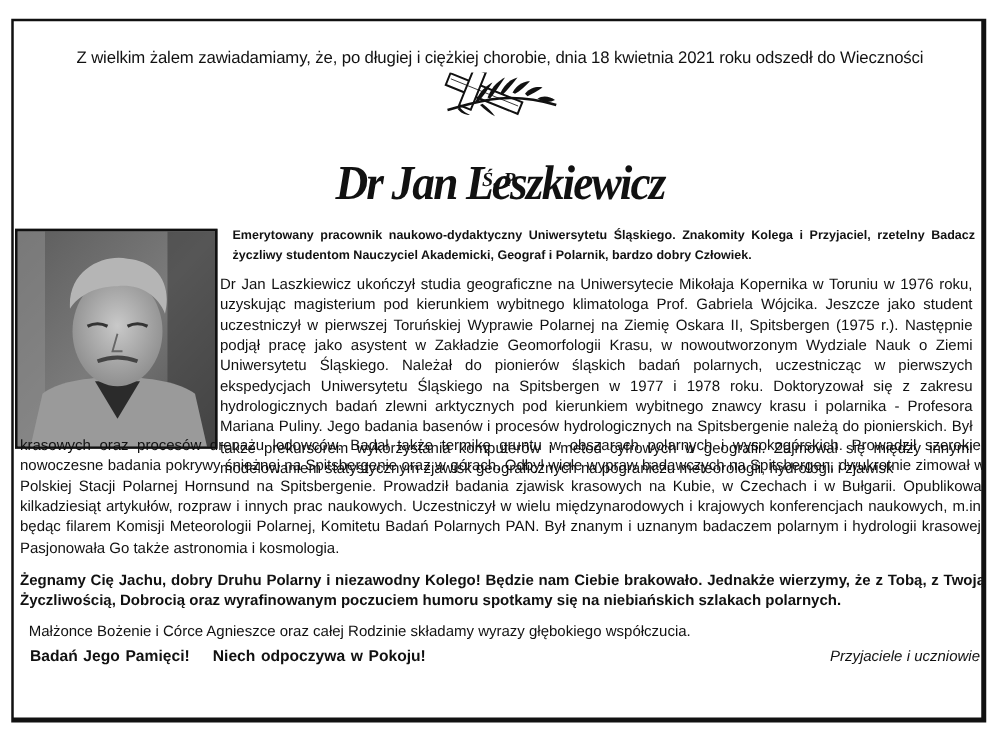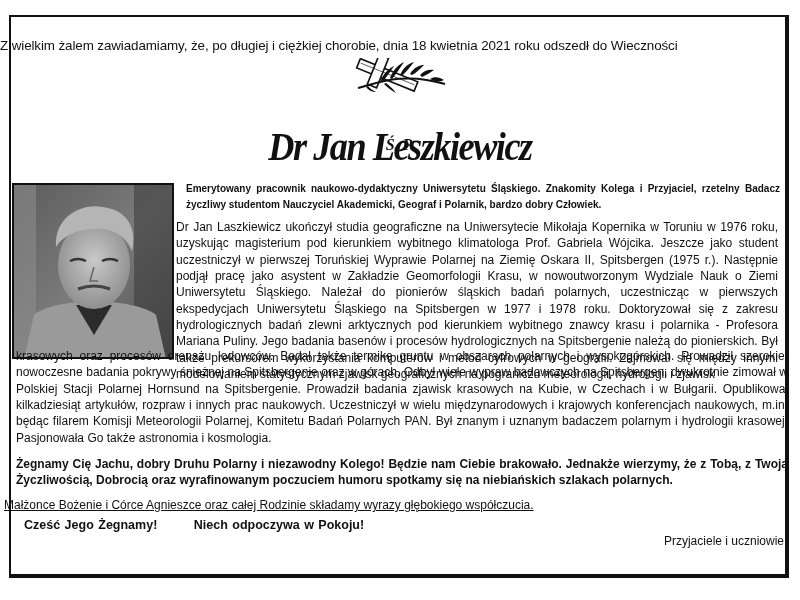--- a/index.html
+++ b/index.html
@@ -3,34 +3,34 @@
   <meta charset="utf-8">
   <style>
     html, body { margin: 0; padding: 0; background: #ffffff; }
     body { width: 800px; height: 600px; position: relative; overflow: hidden; font-family: "Liberation Sans", sans-serif; color: #111; }
     .frame {
       position: absolute; left: 9px; top: 15px; width: 780px; height: 563px;
       border-left: 2px solid #111; border-top: 2px solid #111;
       border-right: 4px solid #111; border-bottom: 4px solid #111;
       box-sizing: border-box;
     }
-    .intro { position: absolute; left: 0; right: 0; top: 38px; font-size: 13.4px; letter-spacing: -0.1px; }
+    .intro { position: absolute; left: 0; right: 0; top: 38px; text-align: center; font-size: 13.4px; letter-spacing: -0.1px; }
     .emblem { position: absolute; left: 350px; top: 58px; width: 100px; height: 36px; }
     .sp { position: absolute; left: 0; right: 0; top: 104px; text-align: center; font-family: "Liberation Serif", serif; font-style: italic; font-weight: bold; font-size: 16px; margin-top: 32px; }
     .name { position: absolute; left: 0; right: 0; top: 124px; text-align: center; font-family: "Liberation Serif", serif; font-style: italic; font-weight: bold; font-size: 39px; letter-spacing: -1.6px; transform: scaleX(0.93); }
     .photo { position: absolute; left: 12px; top: 183px; width: 162px; height: 176px; border: 2px solid #111; box-sizing: border-box; overflow: hidden; background: #6a6a6a; }
     .lead { position: absolute; left: 186px; top: 181px; width: 602px; font-size: 10px; font-weight: bold; line-height: 16px; text-align: justify; }
     .body-top { position: absolute; left: 176px; top: 219px; width: 602px; font-size: 12px; line-height: 16.35px; text-align: justify; }
     .body-bottom { position: absolute; left: 16px; top: 348px; width: 772px; font-size: 12px; line-height: 16.35px; text-align: justify; }
     .farewell { position: absolute; left: 16px; top: 456px; width: 772px; font-size: 12px; line-height: 16.35px; text-align: justify; font-weight: bold; }
-    .condolence { position: absolute; left: 4px; top: 498px; width: 772px; font-size: 12px; text-decoration: underline; }
+    .condolence { position: absolute; left: 23px; top: 498px; width: 772px; font-size: 12px; }
     .slogans { position: absolute; left: 24px; top: 518px; font-size: 12.5px; font-weight: bold; word-spacing: 1px; }
-    .slogans span + span { margin-left: 32px; }
+    .slogans span + span { margin-left: 14px; }
     .sign { position: absolute; right: 16px; top: 517px; text-align: right; font-size: 10.5px; line-height: 14.2px; }
-    .sign .s1 { font-size: 12px; line-height: 16px; margin-top: 16px; }
+    .sign .s1 { font-style: italic; font-size: 12px; line-height: 16px; }
   </style>
 </head>
 <body>
 
 <div class="frame"></div>
 
 <div class="intro">Z wielkim żalem zawiadamiamy, że, po długiej i ciężkiej chorobie, dnia 18 kwietnia 2021 roku odszedł do Wieczności</div>
 
 <div class="emblem">
   <svg width="100" height="36" viewBox="0 0 100 36">
@@ -83,19 +83,19 @@
   </svg>
 </div>
 
 <div class="lead">Emerytowany pracownik naukowo-dydaktyczny Uniwersytetu Śląskiego. Znakomity Kolega i Przyjaciel, rzetelny Badacz i życzliwy studentom Nauczyciel Akademicki, Geograf i Polarnik, bardzo dobry Człowiek.</div>
 <div class="body-top">Dr Jan Laszkiewicz ukończył studia geograficzne na Uniwersytecie Mikołaja Kopernika w Toruniu w 1976 roku, uzyskując magisterium pod kierunkiem wybitnego klimatologa Prof. Gabriela Wójcika. Jeszcze jako student uczestniczył w pierwszej Toruńskiej Wyprawie Polarnej na Ziemię Oskara II, Spitsbergen (1975 r.). Następnie podjął pracę jako asystent w Zakładzie Geomorfologii Krasu, w nowoutworzonym Wydziale Nauk o Ziemi Uniwersytetu Śląskiego. Należał do pionierów śląskich badań polarnych, uczestnicząc w pierwszych ekspedycjach Uniwersytetu Śląskiego na Spitsbergen w 1977 i 1978 roku. Doktoryzował się z zakresu hydrologicznych badań zlewni arktycznych pod kierunkiem wybitnego znawcy krasu i polarnika - Profesora Mariana Puliny. Jego badania basenów i procesów hydrologicznych na Spitsbergenie należą do pionierskich. Był także prekursorem wykorzystania komputerów i metod cyfrowych w geografii. Zajmował się między innymi modelowaniem statystycznym zjawisk geograficznych na pograniczu meteorologii, hydrologii i zjawisk</div>
 <div class="body-bottom">krasowych oraz procesów drenażu lodowców. Badał także termikę gruntu w obszarach polarnych i wysokogórskich. Prowadził szerokie, nowoczesne badania pokrywy śnieżnej na Spitsbergenie oraz w górach. Odbył wiele wypraw badawczych na Spitsbergen, dwukrotnie zimował w Polskiej Stacji Polarnej Hornsund na Spitsbergenie. Prowadził badania zjawisk krasowych na Kubie, w Czechach i w Bułgarii. Opublikował kilkadziesiąt artykułów, rozpraw i innych prac naukowych. Uczestniczył w wielu międzynarodowych i krajowych konferencjach naukowych, m.in. będąc filarem Komisji Meteorologii Polarnej, Komitetu Badań Polarnych PAN. Był znanym i uznanym badaczem polarnym i hydrologii krasowej. Pasjonowała Go także astronomia i kosmologia.</div>
 <div class="farewell">Żegnamy Cię Jachu, dobry Druhu Polarny i niezawodny Kolego! Będzie nam Ciebie brakowało. Jednakże wierzymy, że z Tobą, z Twoją Życzliwością, Dobrocią oraz wyrafinowanym poczuciem humoru spotkamy się na niebiańskich szlakach polarnych.</div>
 <div class="condolence">Małżonce Bożenie i Córce Agnieszce oraz całej Rodzinie składamy wyrazy głębokiego współczucia.</div>
 
 <div class="slogans">
-  <span>Cześć Jego Żegnamy!</span>
+  <span>Badań Jego Pamięci!</span>
   <span>Niech odpoczywa w Pokoju!</span>
 </div>
 
 <div class="sign">
   <div class="s1">Przyjaciele i uczniowie</div>
 </div>
 
 </body></html>

